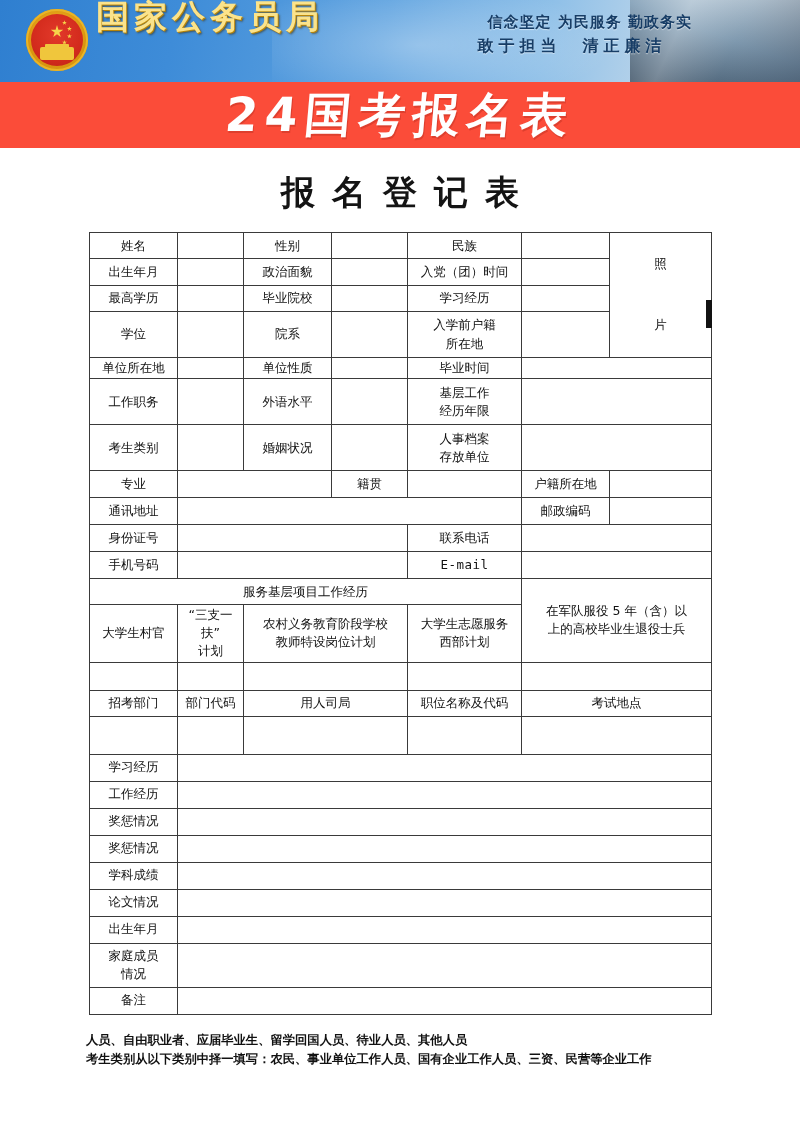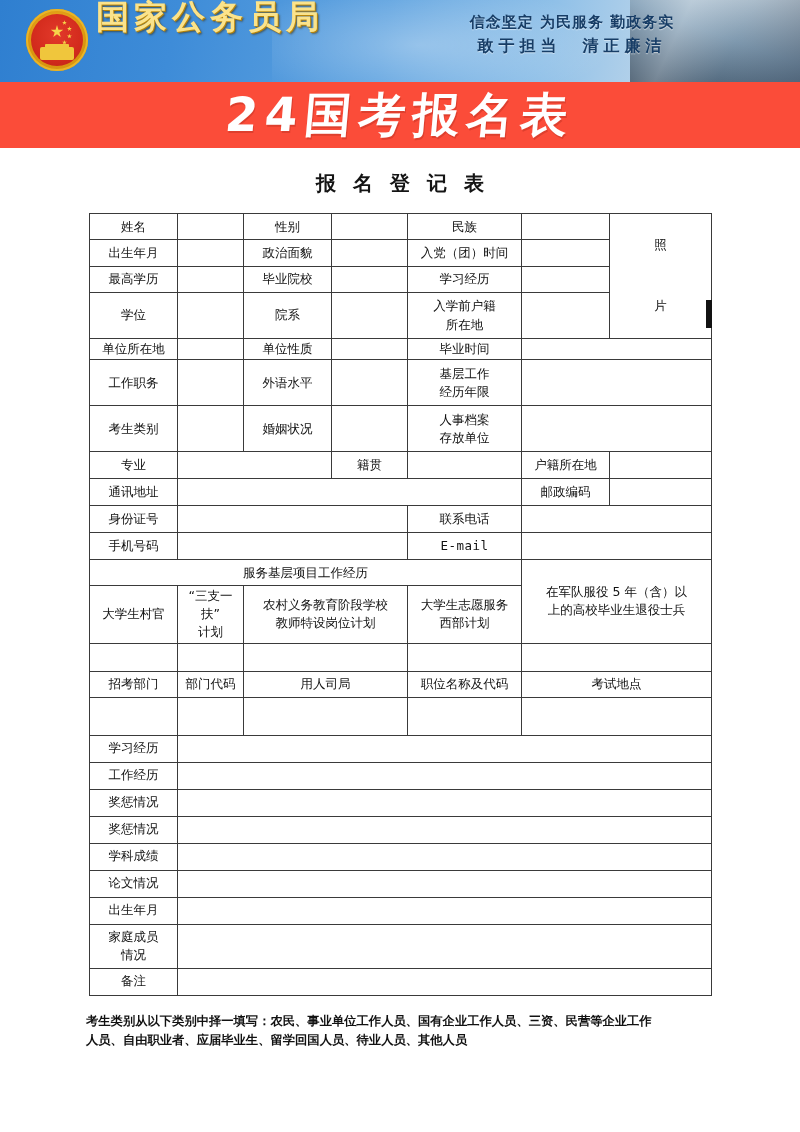--- a/index.html
+++ b/index.html
@@ -65,21 +65,21 @@
   .gov-en{
     position:absolute;left:97px;top:47px;z-index:4;
     font-family:"DejaVu Serif","Liberation Serif",serif;
     font-size:12.5px;font-weight:700;letter-spacing:.2px;color:#fbe38b;
     text-shadow:1px 1px 1px rgba(70,45,0,.6);
     white-space:nowrap;
   }
   .slogan{position:absolute;left:452px;top:12px;z-index:5;text-align:center;width:240px;}
   .slogan .l1{
     font-size:15px;font-weight:700;color:#173d66;letter-spacing:1px;line-height:1.45;
-    text-shadow:0 1px 1px rgba(255,255,255,.55);white-space:nowrap;
+    text-shadow:0 1px 1px rgba(255,255,255,.55);white-space:nowrap;text-align:right;
   }
   .slogan .l2{
     font-size:16px;font-weight:700;color:#173d66;letter-spacing:5px;line-height:1.5;
     text-shadow:0 1px 1px rgba(255,255,255,.55);white-space:nowrap;
   }
 
   
   .redband{
     position:relative;width:800px;height:66px;background:#fb4c39;overflow:hidden;
   }
@@ -89,21 +89,21 @@
     font-size:47px;font-weight:700;color:#ffffff;
     letter-spacing:7px;line-height:60px;
     transform:skewX(-5deg);
     text-shadow:1px 2px 0 rgba(170,40,25,.35);
   }
 
   
   .doc-title{
     margin:22px 0 13px 0;text-align:center;
     font-family:"DejaVu Serif","Liberation Serif",serif;
-    font-size:20px;font-weight:700;color:#141414;letter-spacing:17px;
+    font-size:34px;font-weight:700;color:#141414;letter-spacing:17px;
     text-indent:17px;
   }
 
   
   .table-wrap{margin:16px auto;width:622px;}
   table.form{
     border-collapse:collapse;width:622px;table-layout:fixed;
     font-family:"DejaVu Sans","Liberation Sans",sans-serif;
     color:#111;
   }
@@ -376,17 +376,17 @@
         <tr style="height:27px">
           <td class="lbl">备注</td>
           <td class="blank" colspan="6"></td>
         </tr>
 
       </tbody>
     </table>
   </div>
 
   <div class="footnote">
+    <div>人员、自由职业者、应届毕业生、留学回国人员、待业人员、其他人员</div>
     <div>考生类别从以下类别中择一填写：农民、事业单位工作人员、国有企业工作人员、三资、民营等企业工作</div>
-    <div>人员、自由职业者、应届毕业生、留学回国人员、待业人员、其他人员</div>
   </div>
 
 </div>
 
 </body></html>

